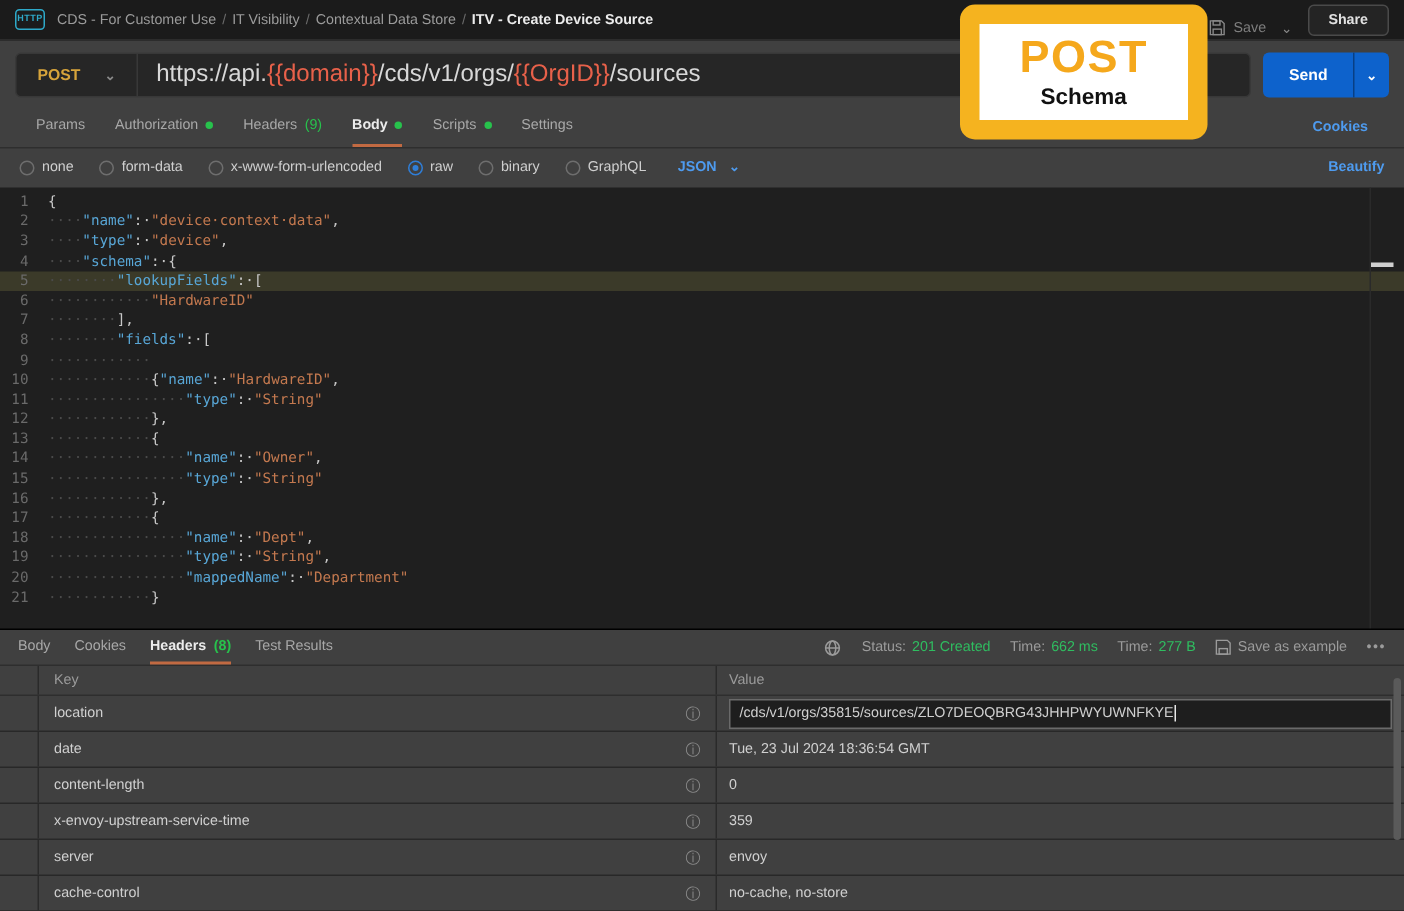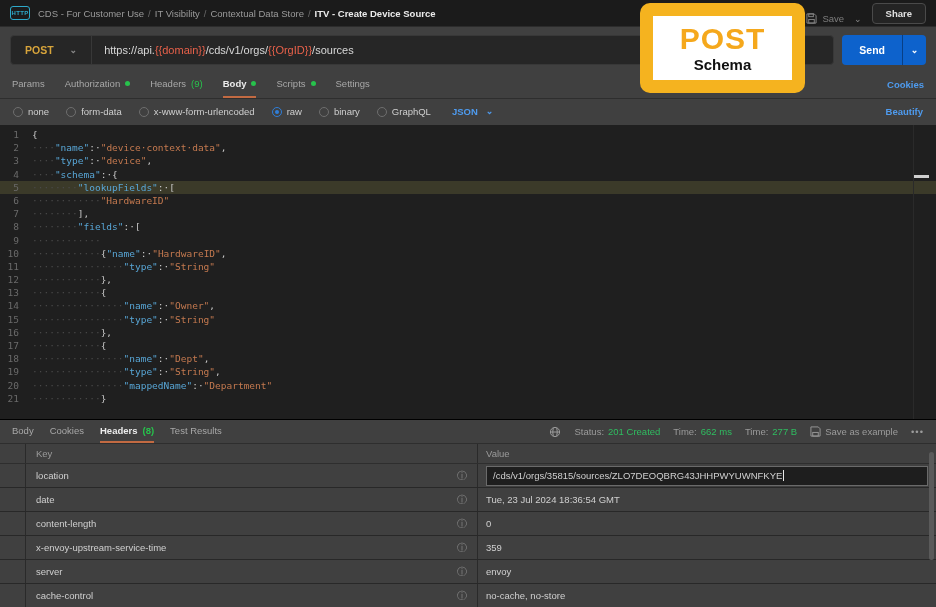--- a/index.html
+++ b/index.html
@@ -14,28 +14,28 @@
   .crumb.cur { color:#ececec; font-weight:bold; }
   .topbar-right { margin-left:auto; display:flex; align-items:flex-end; gap:10px; }
   .save-grp { display:flex; align-items:center; gap:5px; color:#7e7e7e; }
   .chev { color:#8a8a8a; font-size:9px; }
   .share-btn { border:1px solid #4a4a4a; border-radius:4px; padding:4px 13px; color:#e2e2e2; font-weight:bold; background:#242424; }
 
   
   .req-row { display:flex; gap:8px; padding:8px 10px 6px 10px; align-items:center; }
   .url-group { flex:1; display:flex; align-items:center; height:30px; background:#262626; border:1px solid #383838; border-radius:4px; overflow:hidden; }
   .method { display:flex; align-items:center; gap:16px; padding:0 14px; height:100%; color:#d7a43b; font-weight:bold; font-size:10.5px; border-right:1px solid #383838; }
-  .url { padding:0 12px; font-size:11px; color:#d8d8d8; white-space:nowrap; overflow:hidden; }
+  .url { padding:0 12px; font-size:16px; color:#d8d8d8; white-space:nowrap; overflow:hidden; }
   .uvar { color:#e8614a; }
   .send-btn { display:flex; height:30px; background:#0d62cc; border-radius:4px; overflow:hidden; color:#fff; font-weight:bold; font-size:10.5px; }
   .send-main { display:flex; align-items:center; padding:0 17px; }
   .send-chev { display:flex; align-items:center; justify-content:center; width:24px; border-left:1px solid rgba(0,0,0,.35); font-size:9px; }
 
   
-  .tabs-row { display:flex; align-items:center; padding:0 12px; height:28px; border-bottom:1px solid #2e2e2e; gap:20px; color:#a8a8a8; }
+  .tabs-row { display:flex; align-items:center; padding:0 24px; height:28px; border-bottom:1px solid #2e2e2e; gap:20px; color:#a8a8a8; }
   .tab { display:flex; align-items:center; gap:5px; height:100%; border-bottom:2px solid transparent; cursor:default; }
   .tab.active { color:#ececec; font-weight:bold; border-bottom-color:#c26a42; }
   .dot { width:5px; height:5px; border-radius:50%; background:#27c24c; }
   .count { color:#27c24c; }
   .link { color:#4e9bef; font-weight:bold; }
   .ml-auto { margin-left:auto; }
 
   
   .radio-row { display:flex; align-items:center; gap:17px; padding:7px 13px 8px 13px; color:#cfcfcf; }
   .radio { display:flex; align-items:center; gap:5px; }

